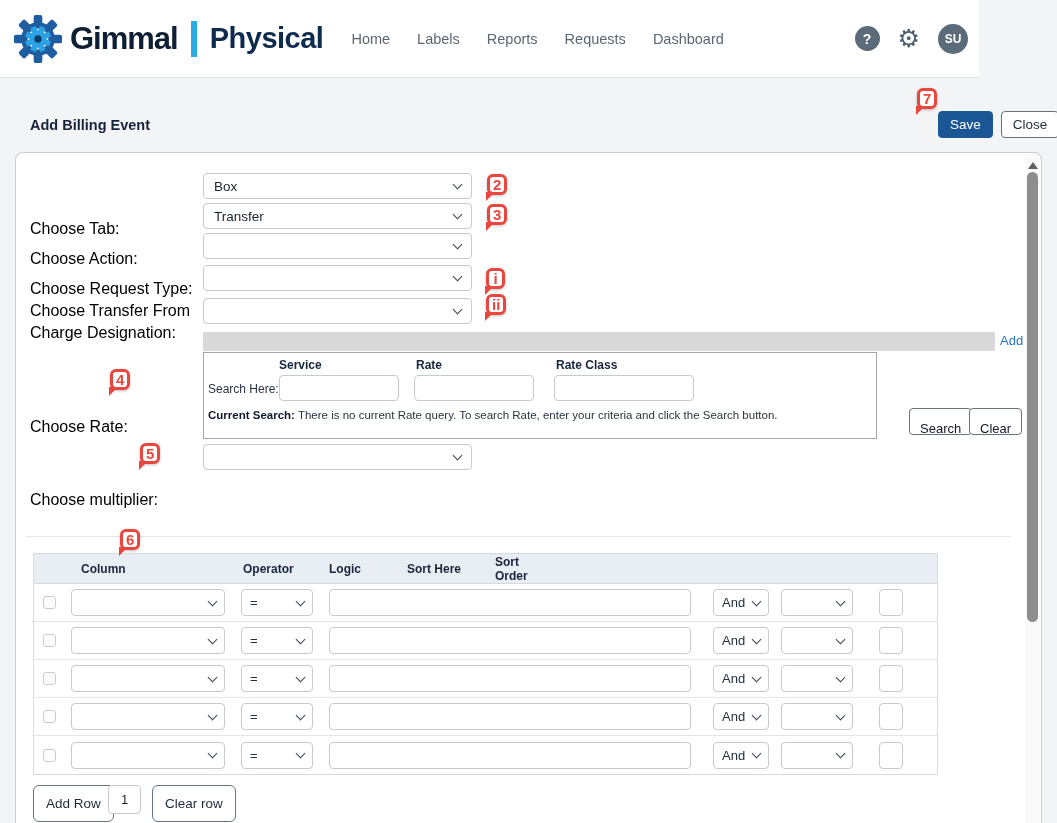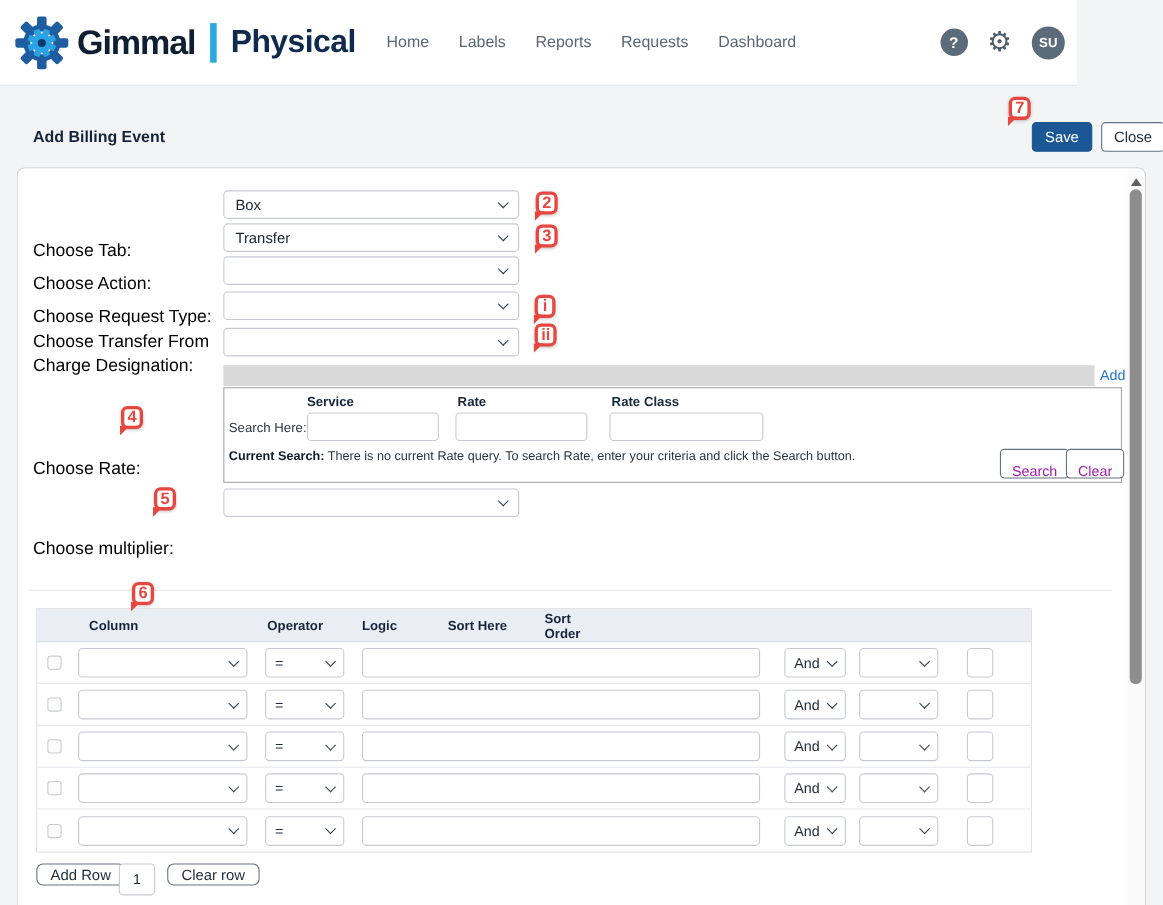--- a/index.html
+++ b/index.html
@@ -66,27 +66,27 @@
     display:flex; align-items:center; justify-content:center;
     box-shadow:0 1px 3px rgba(0,0,0,0.25);
   }
   .badge::after {
     content:""; position:absolute; left:-4px; bottom:-9px; width:9px; height:9px;
     background:#e8473f; clip-path:polygon(0 0,100% 0,0 100%);
   }
   
   .rate-bar { position:absolute; left:187px; top:179px; width:792px; height:19px; background:#d9d9d9; }
   .add-link { position:absolute; left:984px; top:180px; font-size:13px; color:#2176c7; cursor:pointer; }
-  .rate-box { position:absolute; left:187px; top:199px; width:817px; height:87px; border:1px solid #a4a8ac; background:#fff; }
+  .rate-box { position:absolute; left:187px; top:199px; width:674px; height:87px; border:1px solid #a4a8ac; background:#fff; }
   .rate-col-header { position:absolute; top:5px; font-size:12px; font-weight:bold; color:#17263c; }
   .rate-input { position:absolute; top:22px; height:26px; }
   .search-here { position:absolute; left:4px; top:29px; font-size:12px; color:#2a3540;text-align:right; }
   .current-search { position:absolute; left:4px; top:56px; font-size:11.5px; color:#2a3540; width:660px; }
   .current-search b { color:#111c2b; }
-  .rate-btn { position:absolute; top:55px; height:27px; background:#fff; border:1px solid #66727e; border-radius:4px; font-size:13px; color:#a21caf; padding:12px 10px; cursor:pointer; }
+  .rate-btn { position:absolute; top:55px; height:27px; background:#fff; border:1px solid #66727e; border-radius:4px; font-size:13px; color:#0f172a; padding:12px 10px; cursor:pointer; }
   
   .divider { position:absolute; left:10px; top:383px; width:985px; height:1px; background:#e4e6e9; }
   .criteria-table { position:absolute; left:17px; top:400px; width:905px; border:1px solid #d6d9de; }
   .ct-header { display:flex; height:30px; background:#e9edf4; border-bottom:1px solid #d6d9de; align-items:center; }
   .ct-header .cell { font-size:12px; font-weight:bold; color:#17263c; }
   .ct-row { display:flex; height:38px; align-items:center; border-bottom:1px solid #e3e5ea; background:#fff; }
   .ct-row:last-child { border-bottom:none; }
   .cell { flex:0 0 auto; }
   .c-check { width:29px; } .c-col { width:170px; } .c-op { width:90px; } .c-crit { width:386px; }
   .c-logic { width:67px; } .c-stype { width:93px; } .c-sorder { width:70px; }
@@ -98,21 +98,21 @@
     display:flex; align-items:center; justify-content:space-between; padding:0 8px;
     font-size:13px; color:#22303e; cursor:pointer;
   }
   .rs-col { width:154px; margin-left:8px; }
   .rs-op { width:72px; margin-left:8px; }
   .rs-crit { width:362px; margin-left:6px; height:27px; }
   .rs-logic { width:56px; margin-left:4px; }
   .rs-stype { width:72px; margin-left:5px; }
   .rs-sorder { width:24px; margin-left:10px; height:27px; padding:0 2px; }
   
-  .footer-btn { position:absolute; top:632px; height:20px; background:#fff; border:1px solid #66727e; border-radius:6px; font-size:13.5px; color:#1d2b38; padding:0 12px; cursor:pointer; }
+  .footer-btn { position:absolute; top:632px; height:37px; background:#fff; border:1px solid #66727e; border-radius:6px; font-size:13.5px; color:#1d2b38; padding:0 12px; cursor:pointer; }
   .row-count-input { position:absolute; left:92px; top:632px; width:33px; height:29px; text-align:center; font-size:13px; }
 </style>
 </head>
 <body>
 
 <div class="app-header">
   <div class="logo-wrap">
     <svg viewBox="-26 -26 52 52" width="50" height="50">
       <g fill="#1e5d9f">
         <rect x="-4.5" y="-25" width="9" height="12" rx="2"></rect>

